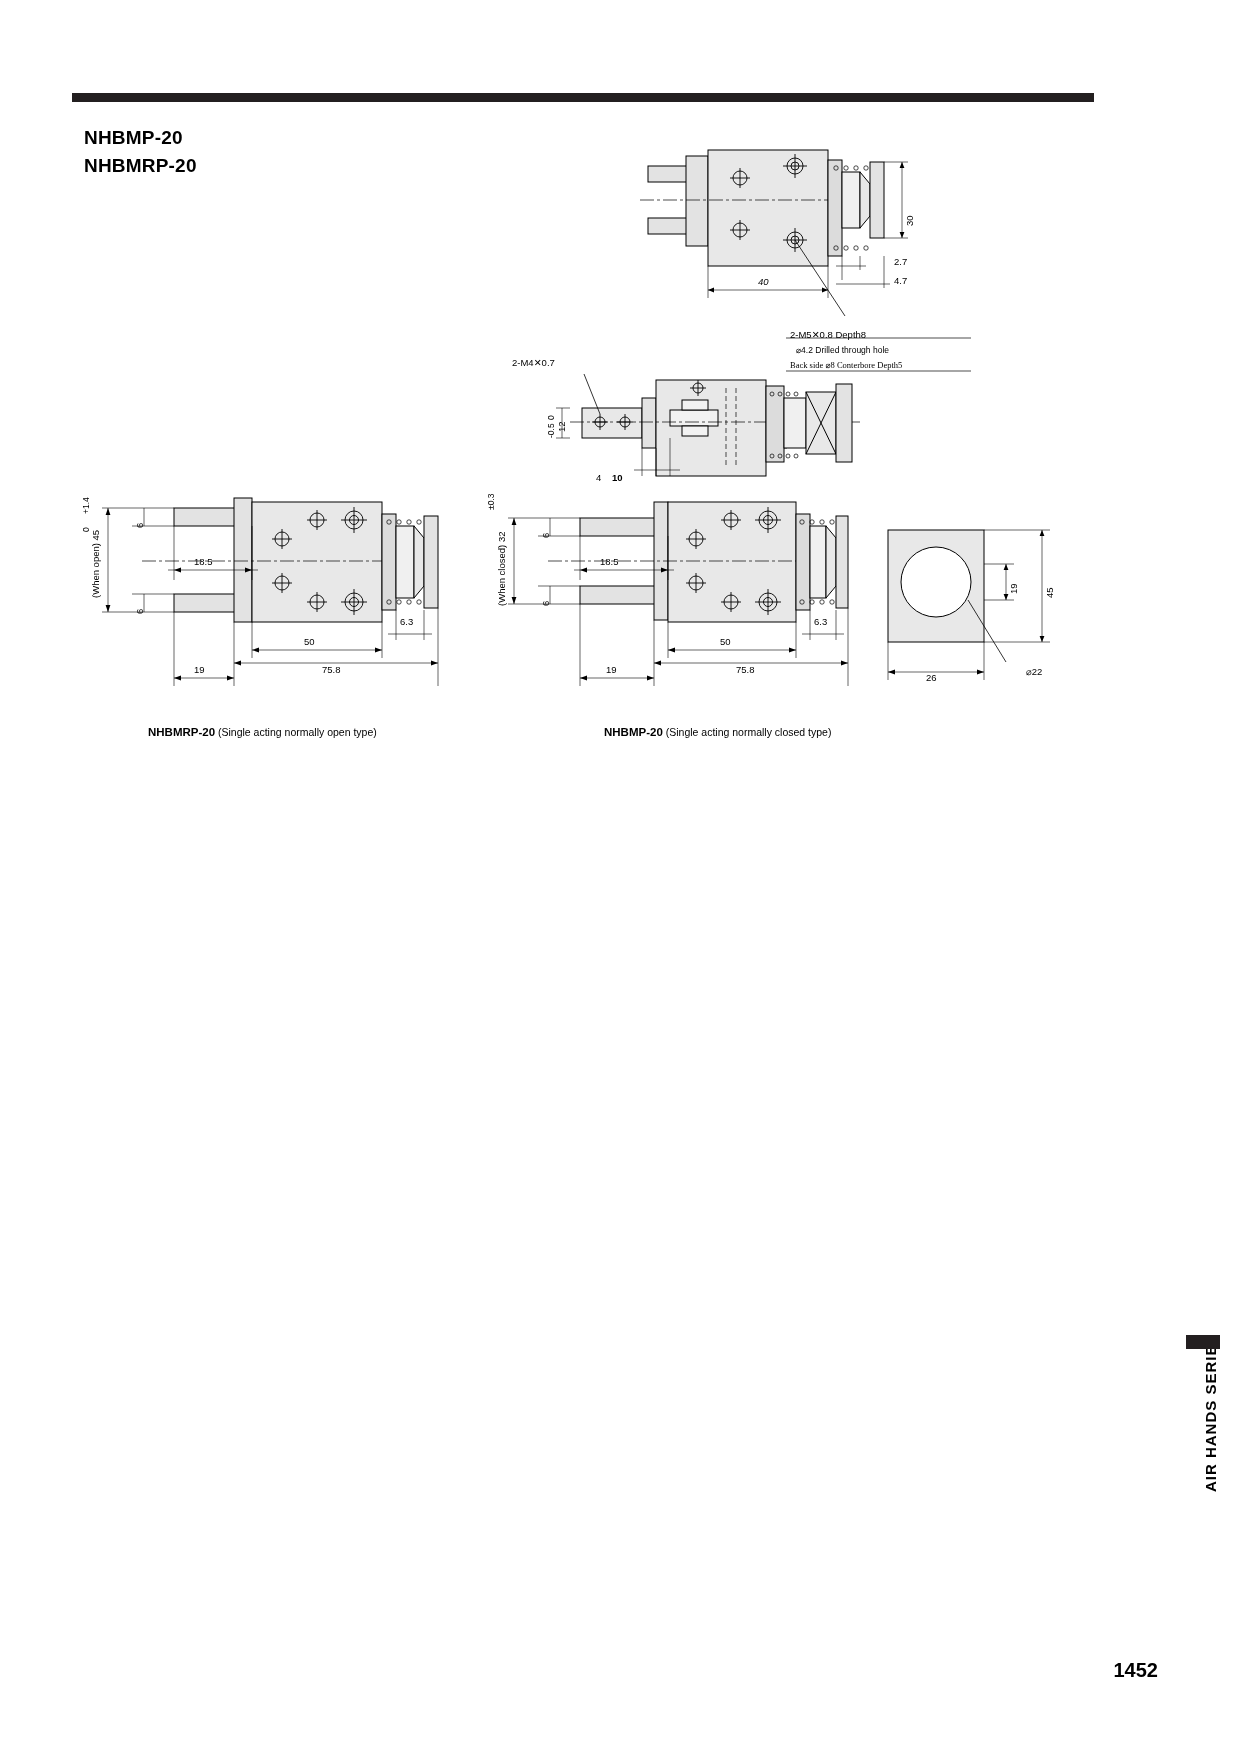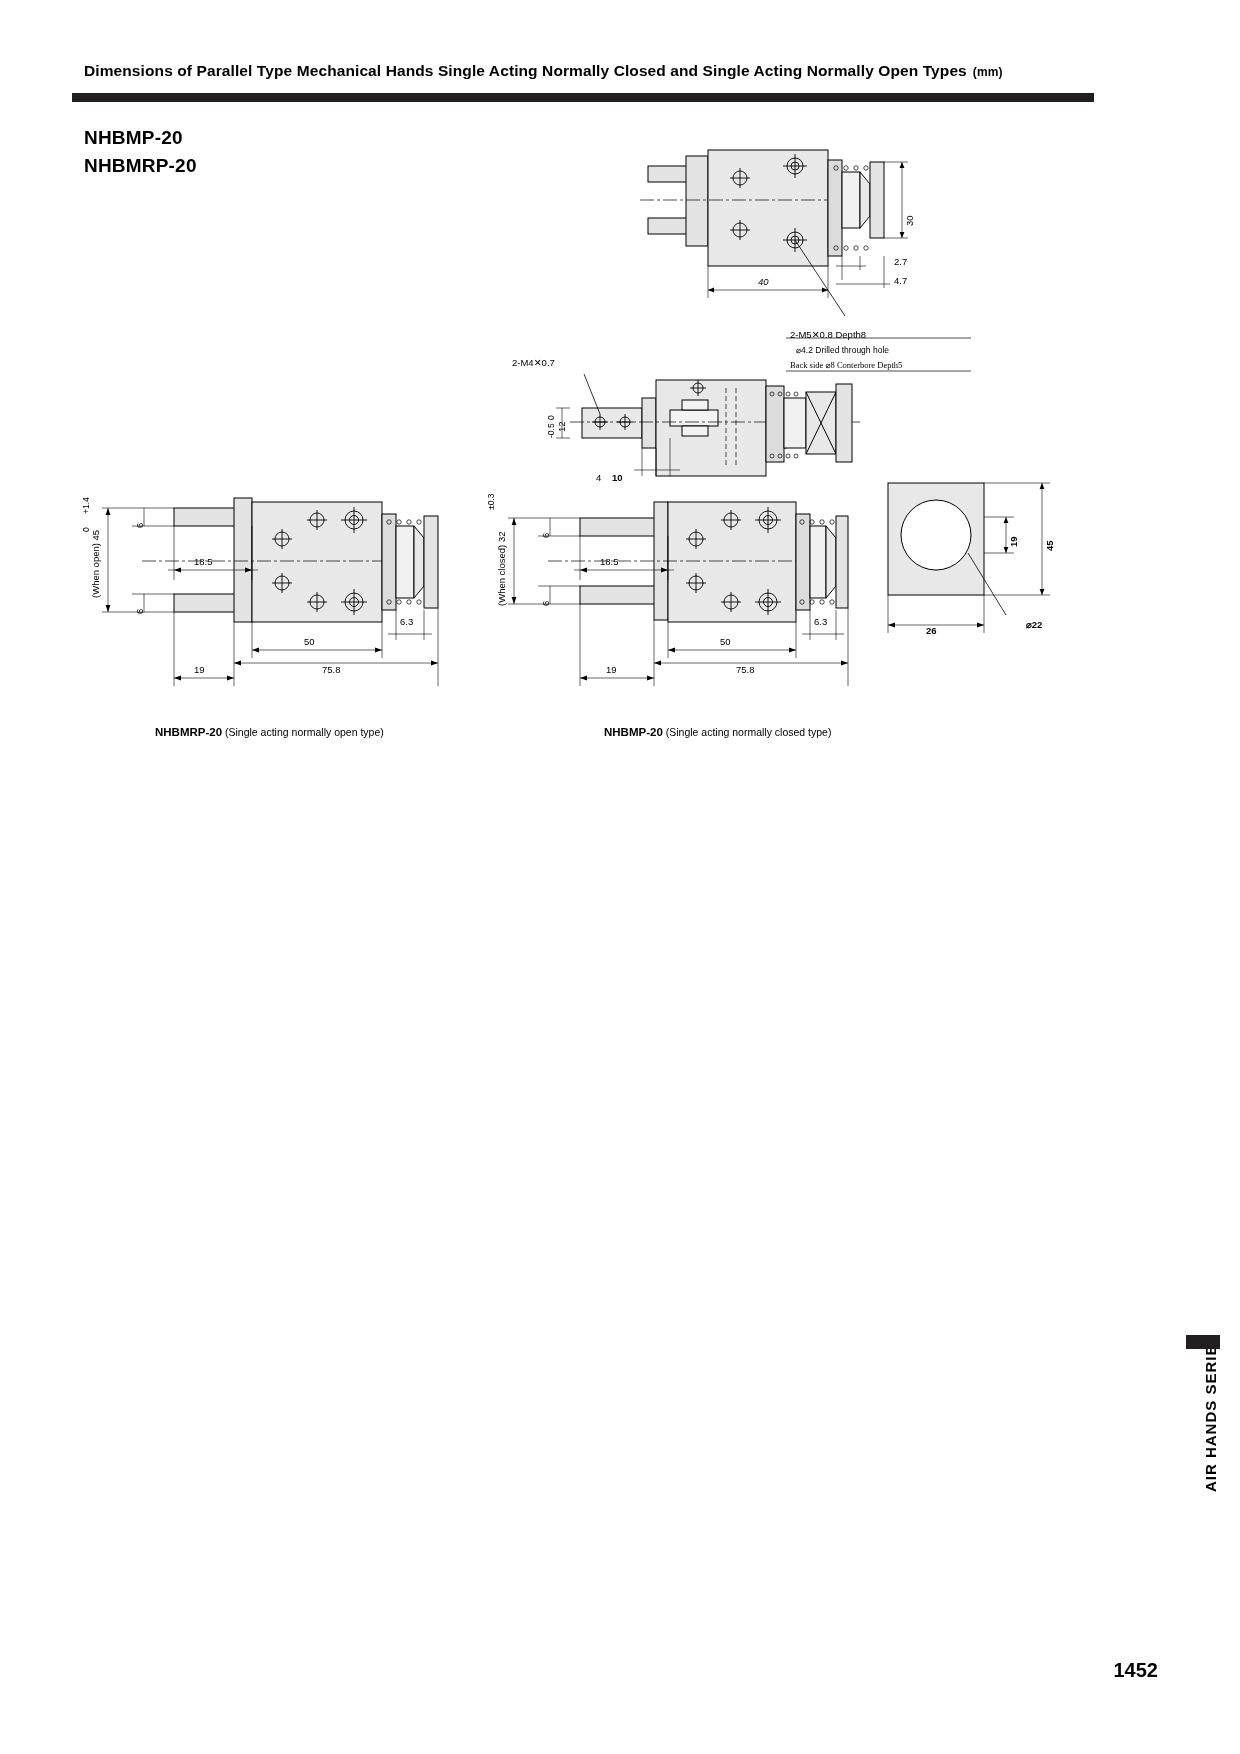--- a/index.html
+++ b/index.html
@@ -106,23 +106,20 @@
   }
 
   svg { display: block; }
   .fig { position: absolute; }
 </style>
 </head>
 <body>
 
 <div class="page">
 
-  <div class="header-title">
-    <span>Dimensions of Parallel Type Mechanical Hands   Single Acting Normally Closed and Single Acting Normally Open Types</span><span class="unit">(mm)</span>
-  </div>
   <div class="header-rule"></div>
 
   <div class="model-name" id="model-1">NHBMP-20</div>
   <div class="model-name" id="model-2">NHBMRP-20</div>
 
   <div class="fig" style="left:640px; top:138px;">
     <svg width="330" height="185" viewBox="0 0 330 185">
       <g stroke="#000" fill="none" stroke-width="1">
 
         <rect x="8" y="28" width="52" height="16" fill="#e3e3e3"></rect>
@@ -493,21 +490,21 @@
     <div class="dwg-label small vert" style="left:-2px; top:22px;">±0.3</div>
     <div class="dwg-label vert" style="left:52px; top:50px;">6</div>
     <div class="dwg-label vert" style="left:52px; top:118px;">6</div>
     <div class="dwg-label" style="left:112px; top:68px;">18.5</div>
     <div class="dwg-label" style="left:326px; top:128px;">6.3</div>
     <div class="dwg-label" style="left:232px; top:148px;">50</div>
     <div class="dwg-label" style="left:118px; top:176px;">19</div>
     <div class="dwg-label" style="left:248px; top:176px;">75.8</div>
   </div>
 
-  <div class="fig" style="left:878px; top:473px;font-weight:bold;">
+  <div class="fig" style="left:878px; top:520px;">
     <svg width="220" height="190" viewBox="0 0 220 190">
       <g stroke="#000" fill="none" stroke-width="1">
         <rect x="10" y="10" width="96" height="112" fill="#e8e8e8"></rect>
         <circle cx="58" cy="62" r="35" fill="#ffffff"></circle>
 
         <g stroke-width="0.6">
           <line x1="106" y1="44" x2="136" y2="44"></line>
           <line x1="106" y1="80" x2="136" y2="80"></line>
           <line x1="128" y1="44" x2="128" y2="80"></line>
           <path d="M128 44 l-2.4 6 h4.8 z" fill="#000" stroke="none"></path>
@@ -532,21 +529,21 @@
 
         <line x1="90" y1="80" x2="128" y2="142" stroke-width="0.8"></line>
       </g>
     </svg>
     <div class="dwg-label vert" style="left:130px; top:74px;">19</div>
     <div class="dwg-label vert" style="left:166px; top:78px;">45</div>
     <div class="dwg-label" style="left:48px; top:152px;">26</div>
     <div class="dwg-label" style="left:120px; top:146px;margin-left:28px;">⌀22</div>
   </div>
 
-  <div class="caption" style="left:130px; top:726px;padding-left:25px;">
+  <div class="caption" style="left:123px; top:726px;padding-left:25px;">
     <b>NHBMRP-20</b><span class="light"> (Single acting normally open type)</span>
   </div>
   <div class="caption" style="left:604px; top:726px;">
     <b>NHBMP-20</b><span class="light"> (Single acting normally closed type)</span>
   </div>
 
   <div class="side-tab">AIR HANDS SERIES</div>
   <div class="side-mark"></div>
   <div class="page-number">1452</div>
 

